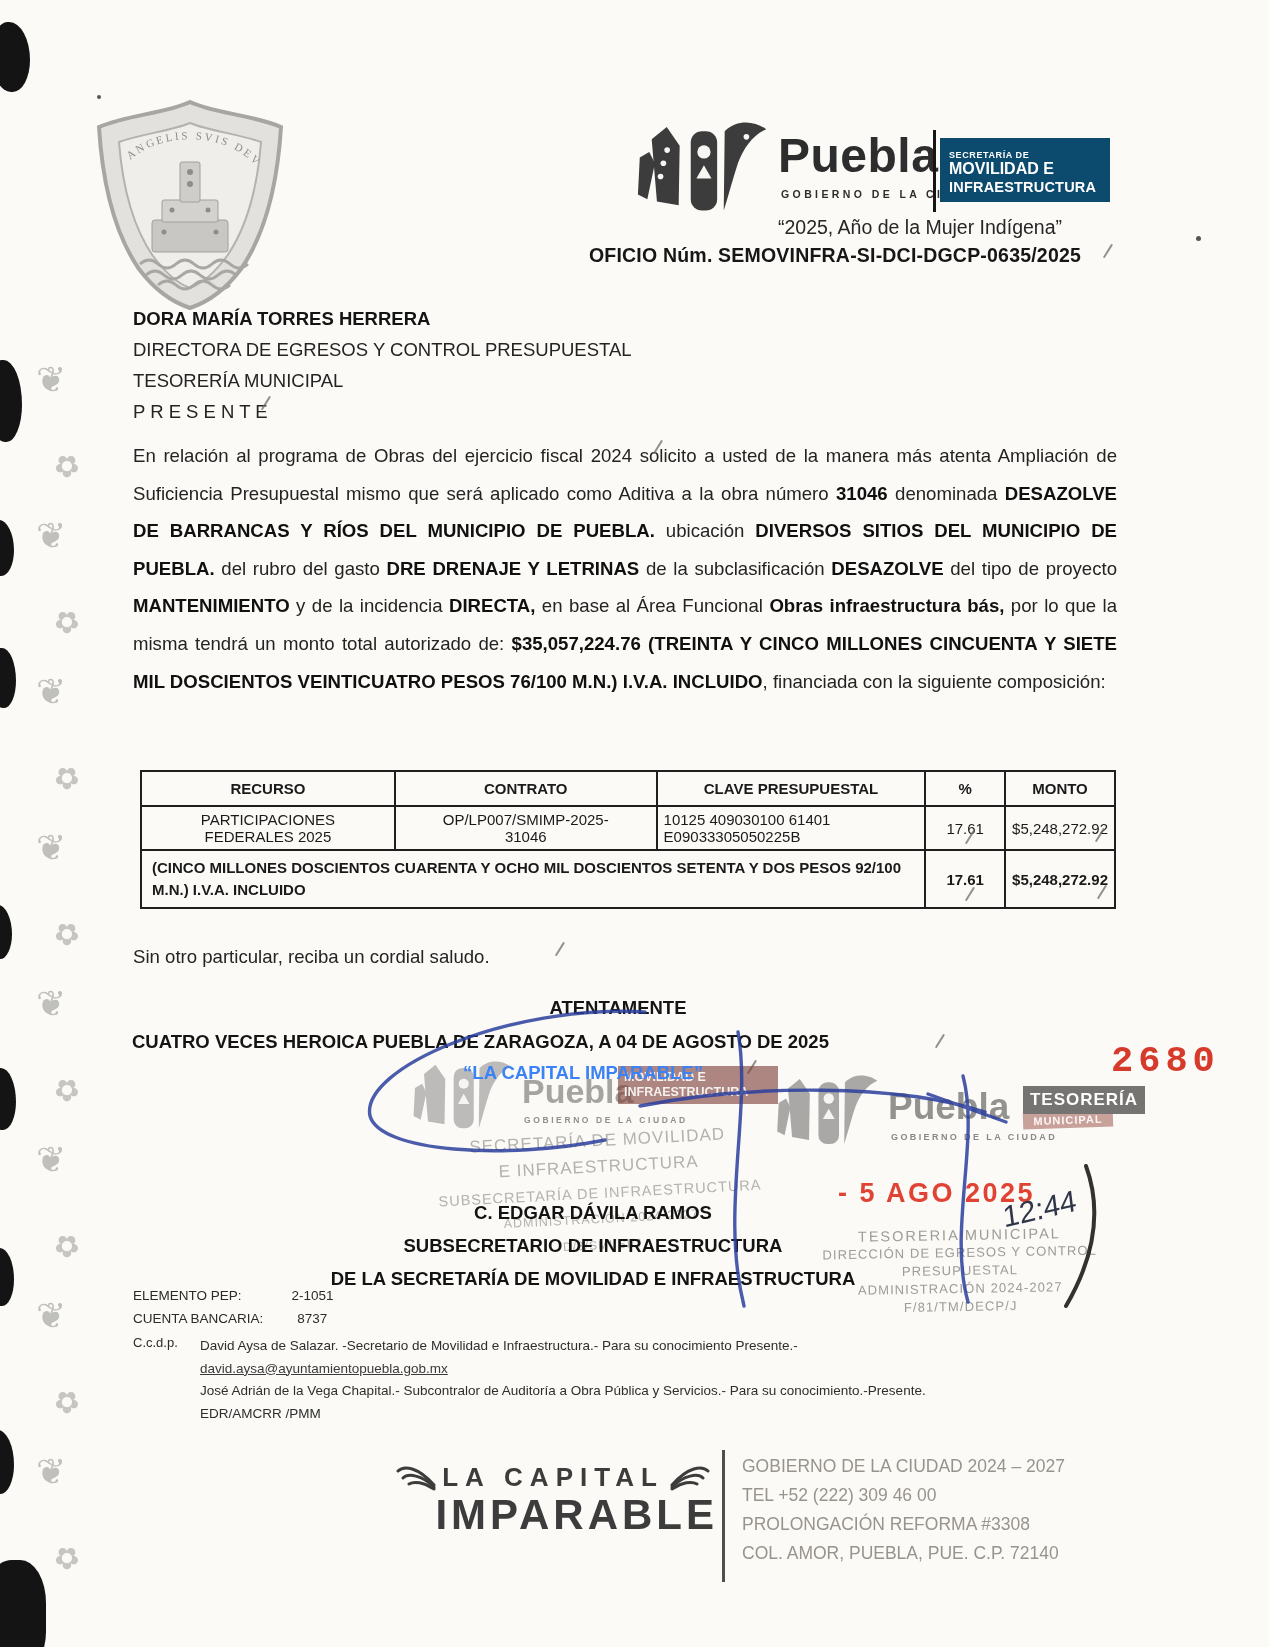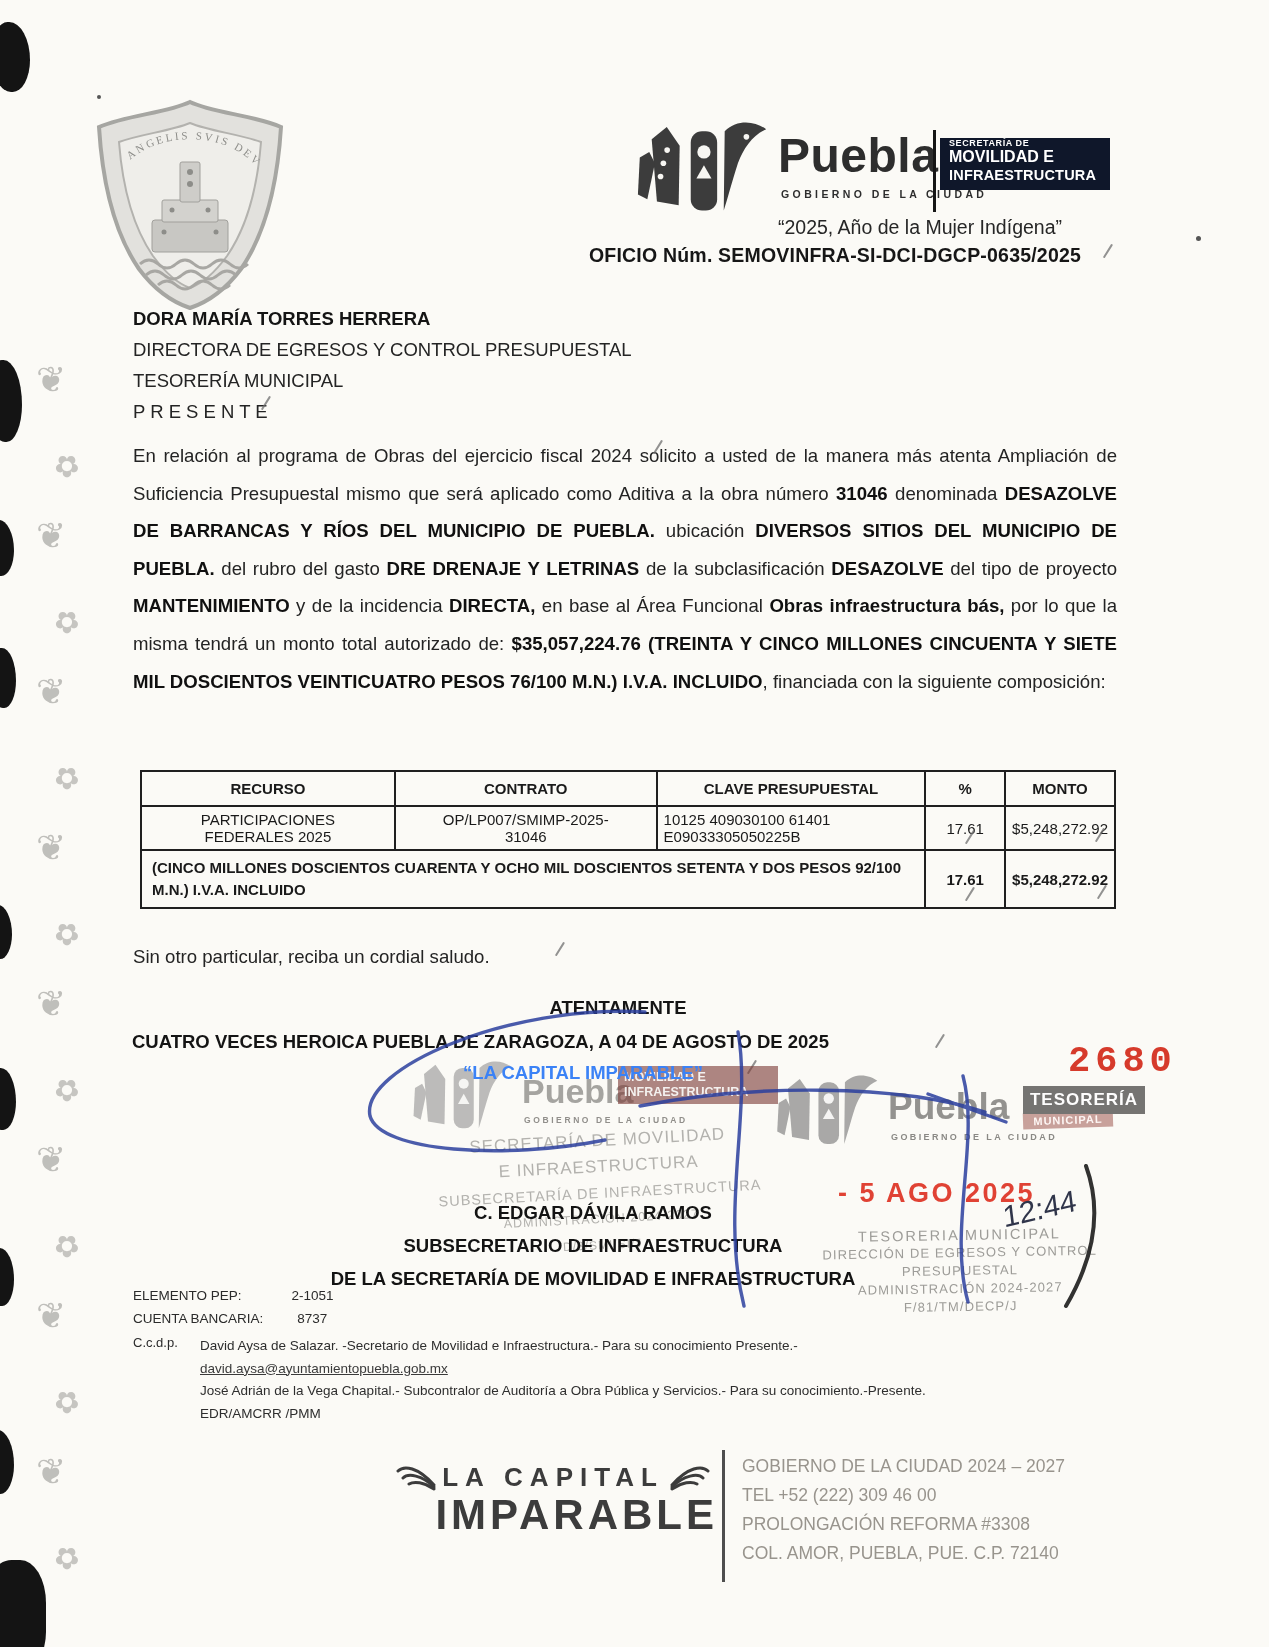--- a/index.html
+++ b/index.html
@@ -15,21 +15,21 @@
   #left-pattern .motif{display:block;height:78px;font-size:36px;line-height:70px;color:#8f8e8a;}
   #left-pattern .motif.alt{transform:translateX(16px) rotate(180deg);font-size:30px;color:#9b9a96;}
   .blob{position:absolute;background:#141414;border-radius:45% 60% 50% 55%;}
 
   
   .crest{left:92px;top:98px;}
   .logo-icon{position:absolute;}
   .brand{font-weight:800;color:#2d2d2d;letter-spacing:.5px;}
   .brand-sub{font-weight:700;color:#2d2d2d;}
   .dept-bar{left:933px;top:130px;width:3px;height:82px;background:#161616;}
-  .dept-box{left:940px;top:138px;width:152px;background:#0f172a;color:#fff;padding:0 9px 7px;line-height:1.15;}
+  .dept-box{left:940px;top:138px;width:152px;background:#0c4a6e;color:#fff;padding:12px 9px 7px;line-height:1.15;}
   .dept-box .l1{display:block;font-size:9px;font-weight:700;letter-spacing:.6px;}
   .dept-box .l2{display:block;font-size:16px;font-weight:800;}
   .dept-box .l3{display:block;font-size:14.5px;font-weight:800;letter-spacing:.2px;}
   .motto{left:695px;top:216px;width:450px;text-align:center;font-size:19.5px;color:#262626;}
   .oficio{left:545px;top:244px;width:580px;text-align:center;font-size:19.5px;font-weight:800;color:#161616;letter-spacing:.2px;}
 
   
   .addressee{left:133px;top:303px;font-size:18.5px;line-height:31px;color:#242424;}
   .addressee .name{font-weight:800;color:#141414;}
 
@@ -63,21 +63,21 @@
   .st-mov-text div:nth-child(1){font-size:17px;}
   .st-mov-text div:nth-child(2){font-size:17px;}
   .st-mov-text div:nth-child(3){font-size:14.5px;}
   .st-mov-text div:nth-child(4){font-size:12.5px;}
   .st-mov-text div:nth-child(5){font-size:12px;}
   .st-tes{left:772px;top:1072px;z-index:2;opacity:.72;}
   .st-tes-box{left:1023px;top:1086px;width:118px;background:#757472;color:#fdfdfd;text-align:center;
     font-weight:800;font-size:17px;letter-spacing:1px;padding:4px 2px;z-index:2;}
   .st-tes-box2{left:1023px;top:1112px;width:86px;background:rgba(150,72,64,.5);color:#fdf6f4;text-align:center;
     font-weight:800;font-size:11px;letter-spacing:1px;padding:2px 2px;transform:rotate(-2deg);z-index:1;}
-  .folio{left:1068px;top:1040px;font-family:"Liberation Mono",monospace;font-weight:700;
+  .folio{left:1111px;top:1040px;font-family:"Liberation Mono",monospace;font-weight:700;
     font-size:37px;color:#d63a2b;letter-spacing:5px;z-index:4;}
   .date-stamp{left:838px;top:1178px;font-size:27px;font-weight:700;color:#e04234;letter-spacing:2.5px;z-index:4;}
   .time-hw{left:1002px;top:1192px;font-size:30px;color:#30354a;transform:rotate(-13deg) skewX(-6deg);z-index:5;}
   .received{left:790px;top:1226px;width:340px;text-align:center;color:#9d9c98;letter-spacing:1.1px;
     line-height:18px;transform:rotate(-1deg);z-index:2;font-size:13px;}
   .received div:first-child{font-size:14.5px;letter-spacing:2px;}
 
   
   .refs{left:133px;top:1284px;font-size:13.5px;color:#2b2b2b;line-height:23px;}
   .refs .val{display:inline-block;margin-left:50px;text-align:center;}

